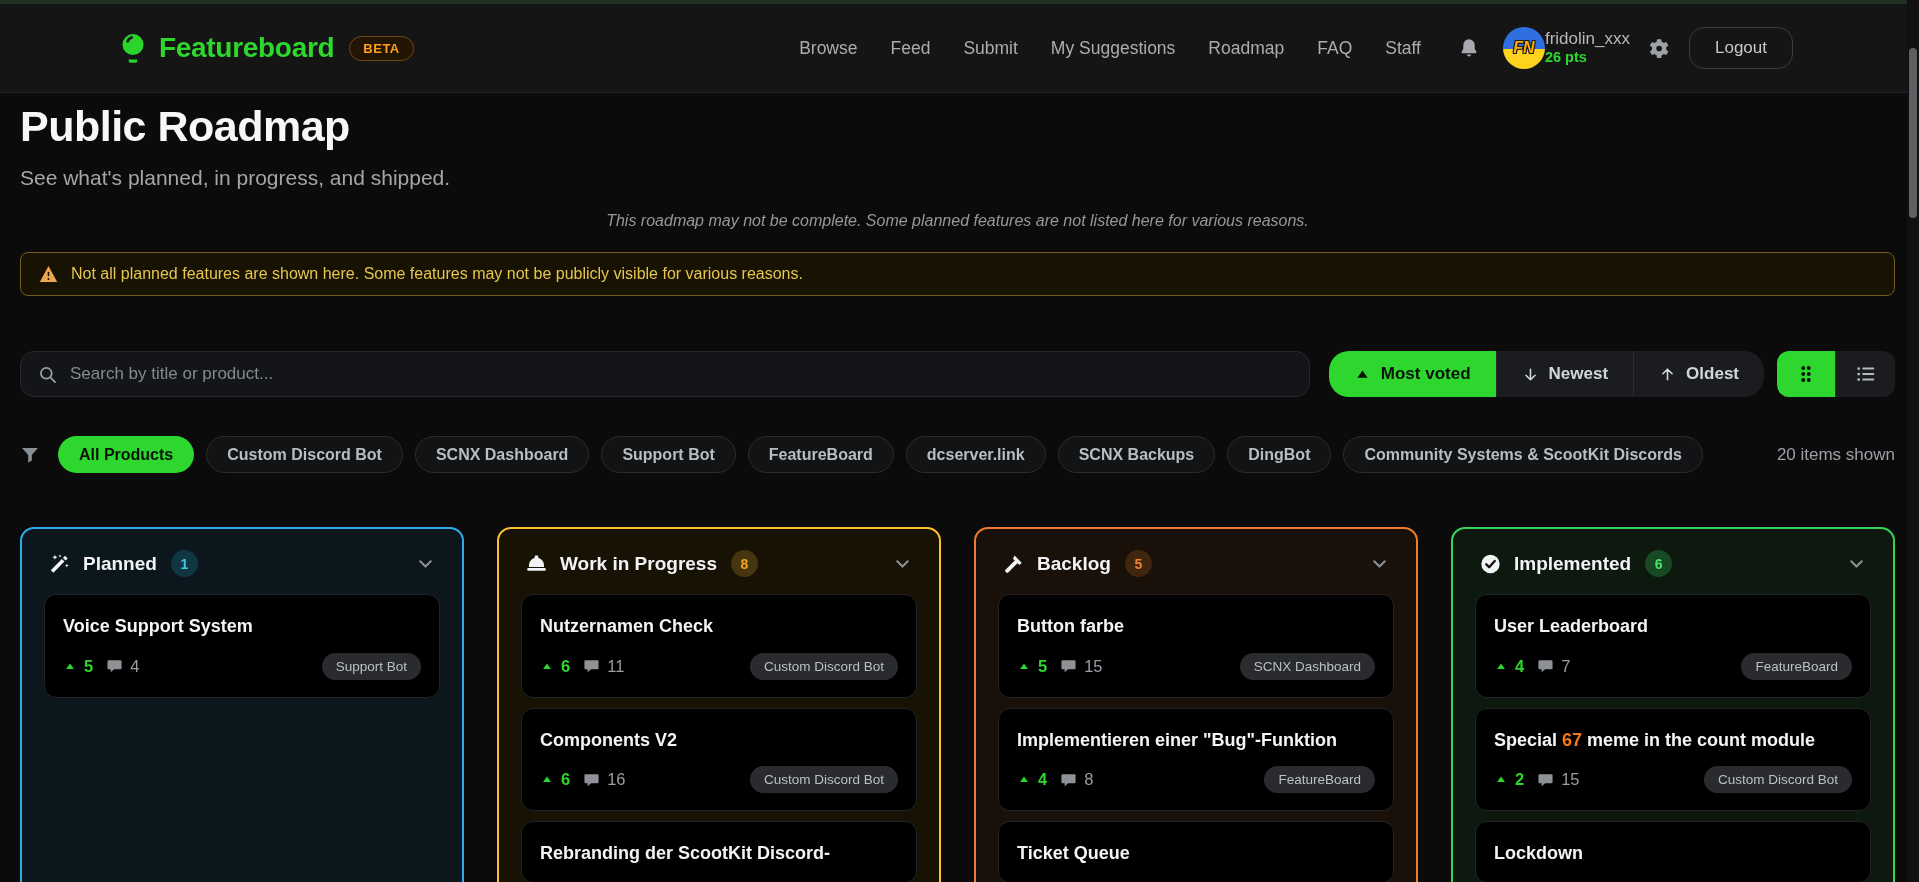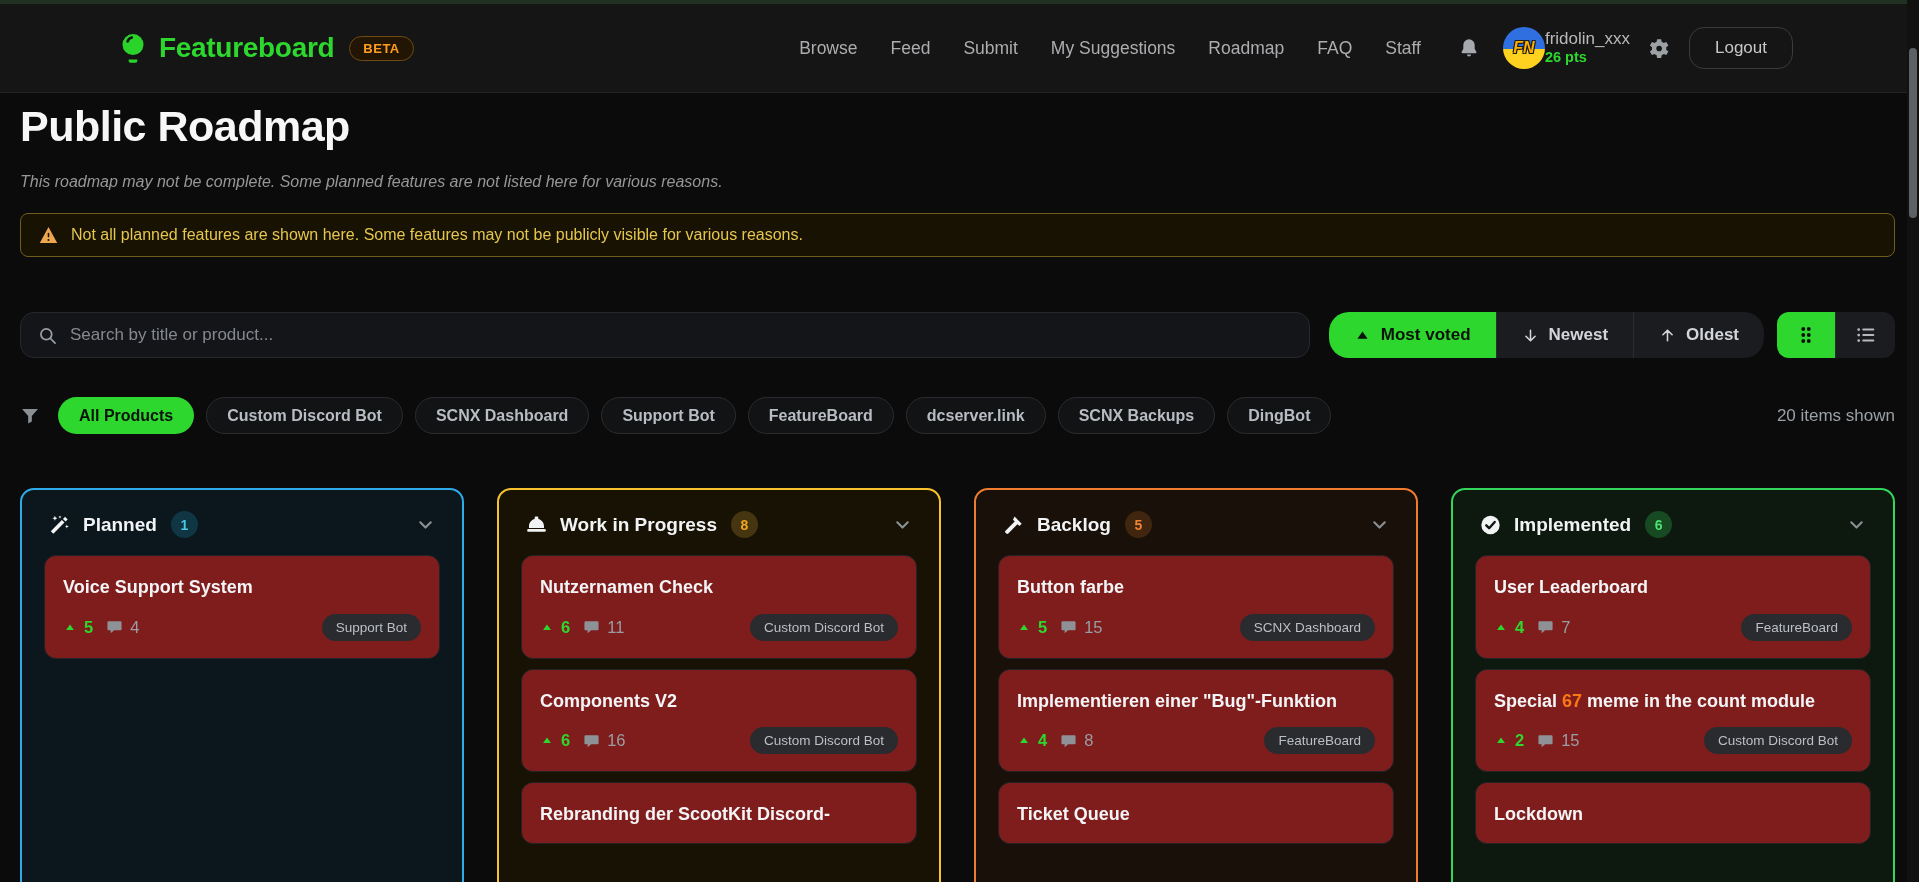--- a/index.html
+++ b/index.html
@@ -46,21 +46,21 @@
   .logout {
     margin-left:18px; background:transparent; border:1px solid #3a3b3d; border-radius:15px;
     color:#c7c7c7; font-size:17px; padding:10px 25px; cursor:pointer;
     font-family:"Liberation Sans", sans-serif;
   }
 
   
   .main { padding:0 24px 0 20px; }
   .page-title { font-size:43px; font-weight:700; color:#f7f7f7; margin-top:9px; letter-spacing:-0.5px; }
   .page-subtitle { font-size:21px; color:#a6a6a6; margin-top:15px; }
-  .page-disclaimer { font-size:16px; font-style:italic; color:#979797; margin-top:22px; }
+  .page-disclaimer { font-size:16px; font-style:italic; color:#979797; margin-top:22px;text-align:center; }
 
   .warning-banner {
     margin-top:22px; display:flex; align-items:flex-end; gap:13px;
     background:#181203; border:1px solid #6f5d1d; border-radius:8px;
     padding:12px 18px; font-size:16px; color:#e5c64e;
   }
   .warning-icon { width:19px; height:18px; flex:0 0 auto; }
 
   
   .toolbar { margin-top:55px; display:flex; align-items:center; gap:19px; }
@@ -116,21 +116,21 @@
   .col-icon { width:23px; height:22px; color:#f2f3f5; flex:0 0 auto; }
   .col-title { font-size:19px; font-weight:700; color:#f2f3f5; white-space:nowrap; }
   .col-badge {
     width:27px; height:27px; border-radius:50%; margin-left:2px;
     display:flex; align-items:center; justify-content:center;
     font-size:14px; font-weight:700;
     background:var(--badge-bg); color:var(--badge-fg);
   }
   .col-chevron { margin-left:auto; width:21px; height:21px; color:#8b9095; cursor:pointer; }
   .card {
-    background:#7f1d1d; border:1px solid #232327; border-radius:12px;
+    background:#000000; border:1px solid #232327; border-radius:12px;
     padding:20px 18px 17px; margin-bottom:10px; cursor:pointer;
   }
   .card-title { font-size:18px; font-weight:700; color:#f3f4f6; line-height:1.25; }
   .card-title .hl { color:var(--orange); }
   .card-meta { margin-top:15px; display:flex; align-items:center; }
   .vote-icon { width:14px; height:13px; color:var(--green); cursor:pointer; }
   .votes { font-size:16.5px; font-weight:700; color:var(--green); margin-left:7px; }
   .bubble-icon { width:17px; height:16px; color:#8e9297; margin-left:13px; }
   .comments { font-size:16.5px; color:#9a9ea3; margin-left:7px; }
   .tag {
@@ -183,20 +183,21 @@
     <svg viewBox="0 0 24 24" fill="currentColor">
         <path d="M19.4 13.2a7.6 7.6 0 0 0 0-2.4l2.1-1.6-2-3.4-2.5 1a7.6 7.6 0 0 0-2-1.2L14.6 3h-4l-.4 2.6a7.6 7.6 0 0 0-2 1.2l-2.5-1-2 3.4 2.1 1.6a7.6 7.6 0 0 0 0 2.4l-2.1 1.6 2 3.4 2.5-1a7.6 7.6 0 0 0 2 1.2l.4 2.6h4l.4-2.6a7.6 7.6 0 0 0 2-1.2l2.5 1 2-3.4z"></path>
         <circle cx="12.6" cy="12" r="2.7" fill="#151516"></circle>
       </svg>
   </span>
   <button class="logout">Logout</button>
 </nav>
 
 <main class="main">
   <h1 class="page-title">Public Roadmap</h1>
+  <div class="page-subtitle">See what's planned, in progress, and shipped.</div>
   <div class="page-disclaimer">This roadmap may not be complete. Some planned features are not listed here for various reasons.</div>
 
   <div class="warning-banner">
     <span class="icon warning-icon">
       <svg viewBox="0 0 24 22">
           <path d="M12 1L23 21H1z" fill="#eda74f"></path>
           <rect x="11" y="8" width="2" height="6" rx="1" fill="#181203"></rect>
           <circle cx="12" cy="17.3" r="1.3" fill="#181203"></circle>
         </svg>
     </span>
@@ -271,20 +272,21 @@
     </span>
     <div style="display:flex;gap:12px;align-items:center;" id="pill-row">
         <button class="pill active">All Products</button>
         <button class="pill">Custom Discord Bot</button>
         <button class="pill">SCNX Dashboard</button>
         <button class="pill">Support Bot</button>
         <button class="pill">FeatureBoard</button>
         <button class="pill">dcserver.link</button>
         <button class="pill">SCNX Backups</button>
         <button class="pill">DingBot</button>
+        <button class="pill">Community Systems &amp; ScootKit Discords</button>
       </div>
     <span class="items-shown">20 items shown</span>
   </div>
 
   <div class="board" id="board">
       <section class="column" style="--col-accent: #2fabea; --col-bg: #0b171c; --badge-bg: #0f3642; --badge-fg: #46c8e2;">
         <div class="col-header">
           <span class="icon col-icon">
             <svg viewBox="0 0 24 24" fill="currentColor">
               <path d="M20.9 5.9l-2.8-2.8-2.3 2.3 2.8 2.8zM14.6 6.6L2.5 18.7l2.8 2.8L17.4 9.4z"></path>

